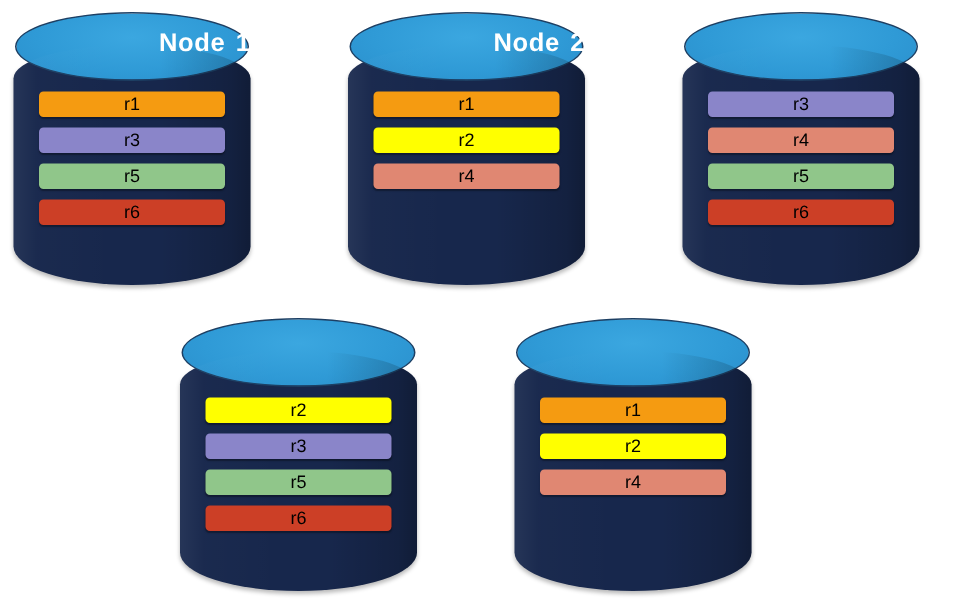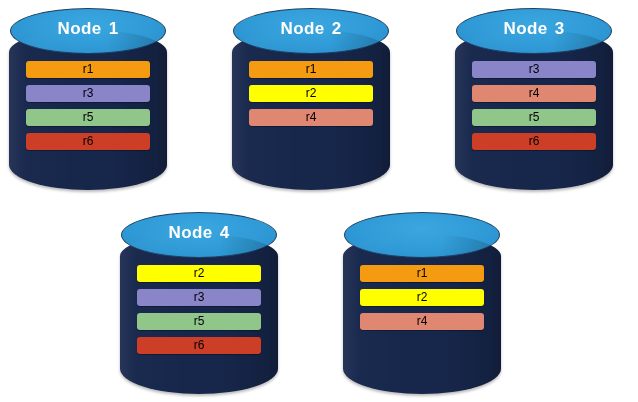--- a/index.html
+++ b/index.html
@@ -68,21 +68,21 @@
     background: radial-gradient(ellipse at 50% 36%, #3ba7e0 0%, #2f9ad6 58%, #2a8ecb 100%);
     border: 1px solid #1d3f63;
     box-sizing: border-box;
   }
 
   .node-title {
     position: absolute;
     left: 0;
     top: 11px;
     width: 158px;
-    text-align: center;
+    text-align: right;
     color: #ffffff;
     font-size: 17px;
     font-weight: bold;
     letter-spacing: 0.4px;
     z-index: 5;
     pointer-events: none;
   }
   .node-title .num { margin-left: 7px; }
 
   
@@ -131,33 +131,31 @@
       <div class="records">
         <div class="rec" style="background: rgb(245, 155, 17);">r1</div>
         <div class="rec" style="background: rgb(255, 255, 0);">r2</div>
         <div class="rec" style="background: rgb(224, 135, 114);">r4</div>
       </div>
     </div>
     <div class="node" style="left: 455px; top: 8px;">
       <div class="cyl-body"></div>
       <div class="cyl-top"></div>
       <div class="cyl-shade"></div>
-      <div class="node-title"><span>Node</span><span class="num">3</span></div>
       <div class="records">
         <div class="rec" style="background: rgb(138, 133, 201);">r3</div>
         <div class="rec" style="background: rgb(224, 135, 114);">r4</div>
         <div class="rec" style="background: rgb(144, 198, 138);">r5</div>
         <div class="rec" style="background: rgb(204, 63, 38);">r6</div>
       </div>
     </div>
     <div class="node" style="left: 120px; top: 212px;">
       <div class="cyl-body"></div>
       <div class="cyl-top"></div>
       <div class="cyl-shade"></div>
-      <div class="node-title"><span>Node</span><span class="num">4</span></div>
       <div class="records">
         <div class="rec" style="background: rgb(255, 255, 0);">r2</div>
         <div class="rec" style="background: rgb(138, 133, 201);">r3</div>
         <div class="rec" style="background: rgb(144, 198, 138);">r5</div>
         <div class="rec" style="background: rgb(204, 63, 38);">r6</div>
       </div>
     </div>
     <div class="node" style="left: 343px; top: 212px;">
       <div class="cyl-body"></div>
       <div class="cyl-top"></div>

